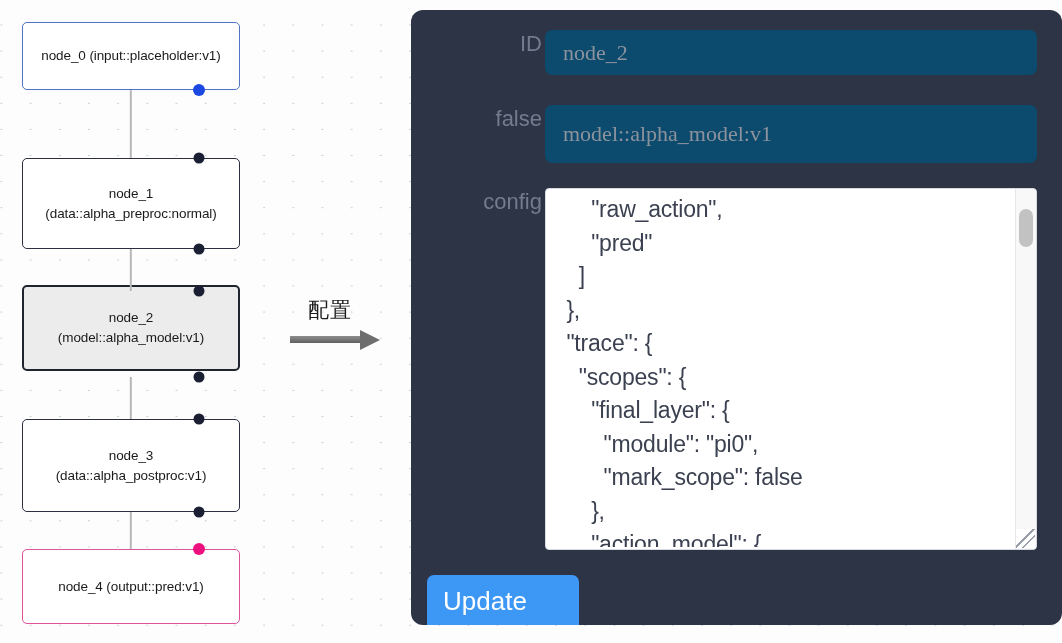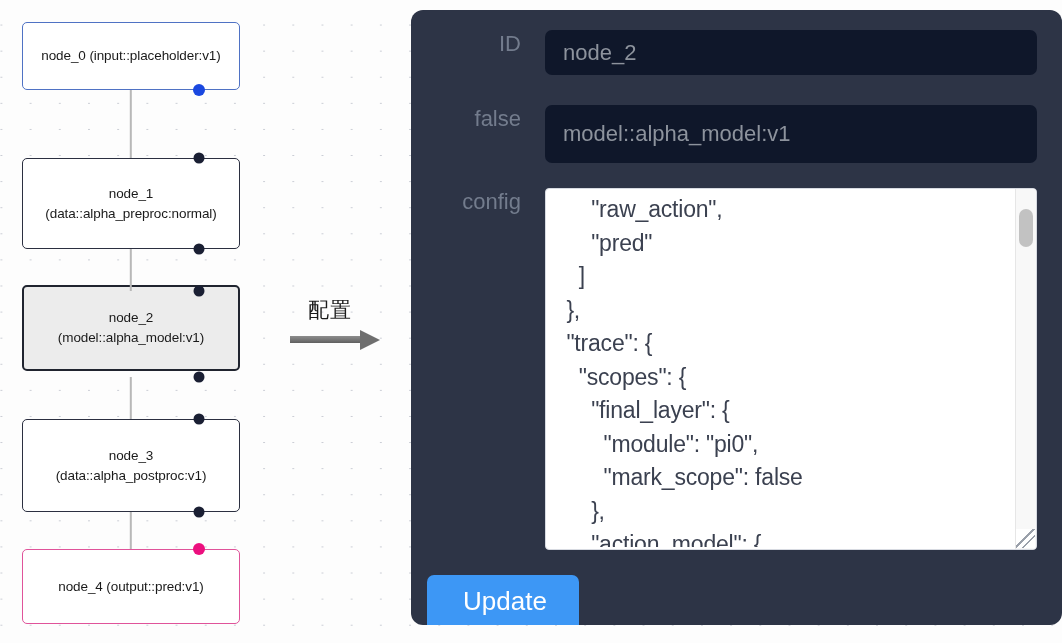--- a/index.html
+++ b/index.html
@@ -133,32 +133,32 @@
     position: absolute;
     display: flex;
     align-items: flex-start;
   }
   .field-label {
     color: #737c8d;
     font-size: 22px;
     line-height: 28px;
     text-align: right;
     width: 120px;
-    padding-right: 24px;
+    padding-right: 3px;
     box-sizing: border-box;
     font-weight: 400;
   }
   .field-input {
     box-sizing: border-box;
-    background: #0f172a;
+    background: #0c4a6e;
     border: none;
     border-radius: 7px;
     color: #8d939d;
     font-size: 22px;
-    font-family: Liberation Sans, sans-serif;
+    font-family: Liberation Serif, serif;
     padding: 4px 18px;
     outline: none;
   }
 
   #row-id    { left: 14px; top: 20px; }
   #row-type  { left: 14px; top: 95px; }
   #row-config{ left: 14px; top: 178px; }
 
   #id-input   { width: 492px; height: 45px; }
   #type-input { width: 492px; height: 58px; }
@@ -224,21 +224,21 @@
     top: 565px;
     width: 152px;
     height: 52px;
     background: #3d97f5;
     border: none;
     border-radius: 7px 7px 0 0;
     color: #ffffff;
     font-size: 26px;
     font-family: "Liberation Sans", sans-serif;
     text-align: left;
-    padding-left: 36px;
+    padding-left: 16px;
     cursor: pointer;
   }
 </style>
 </head>
 <body>
 
 <div id="root">
 
   <div id="graph">
 

